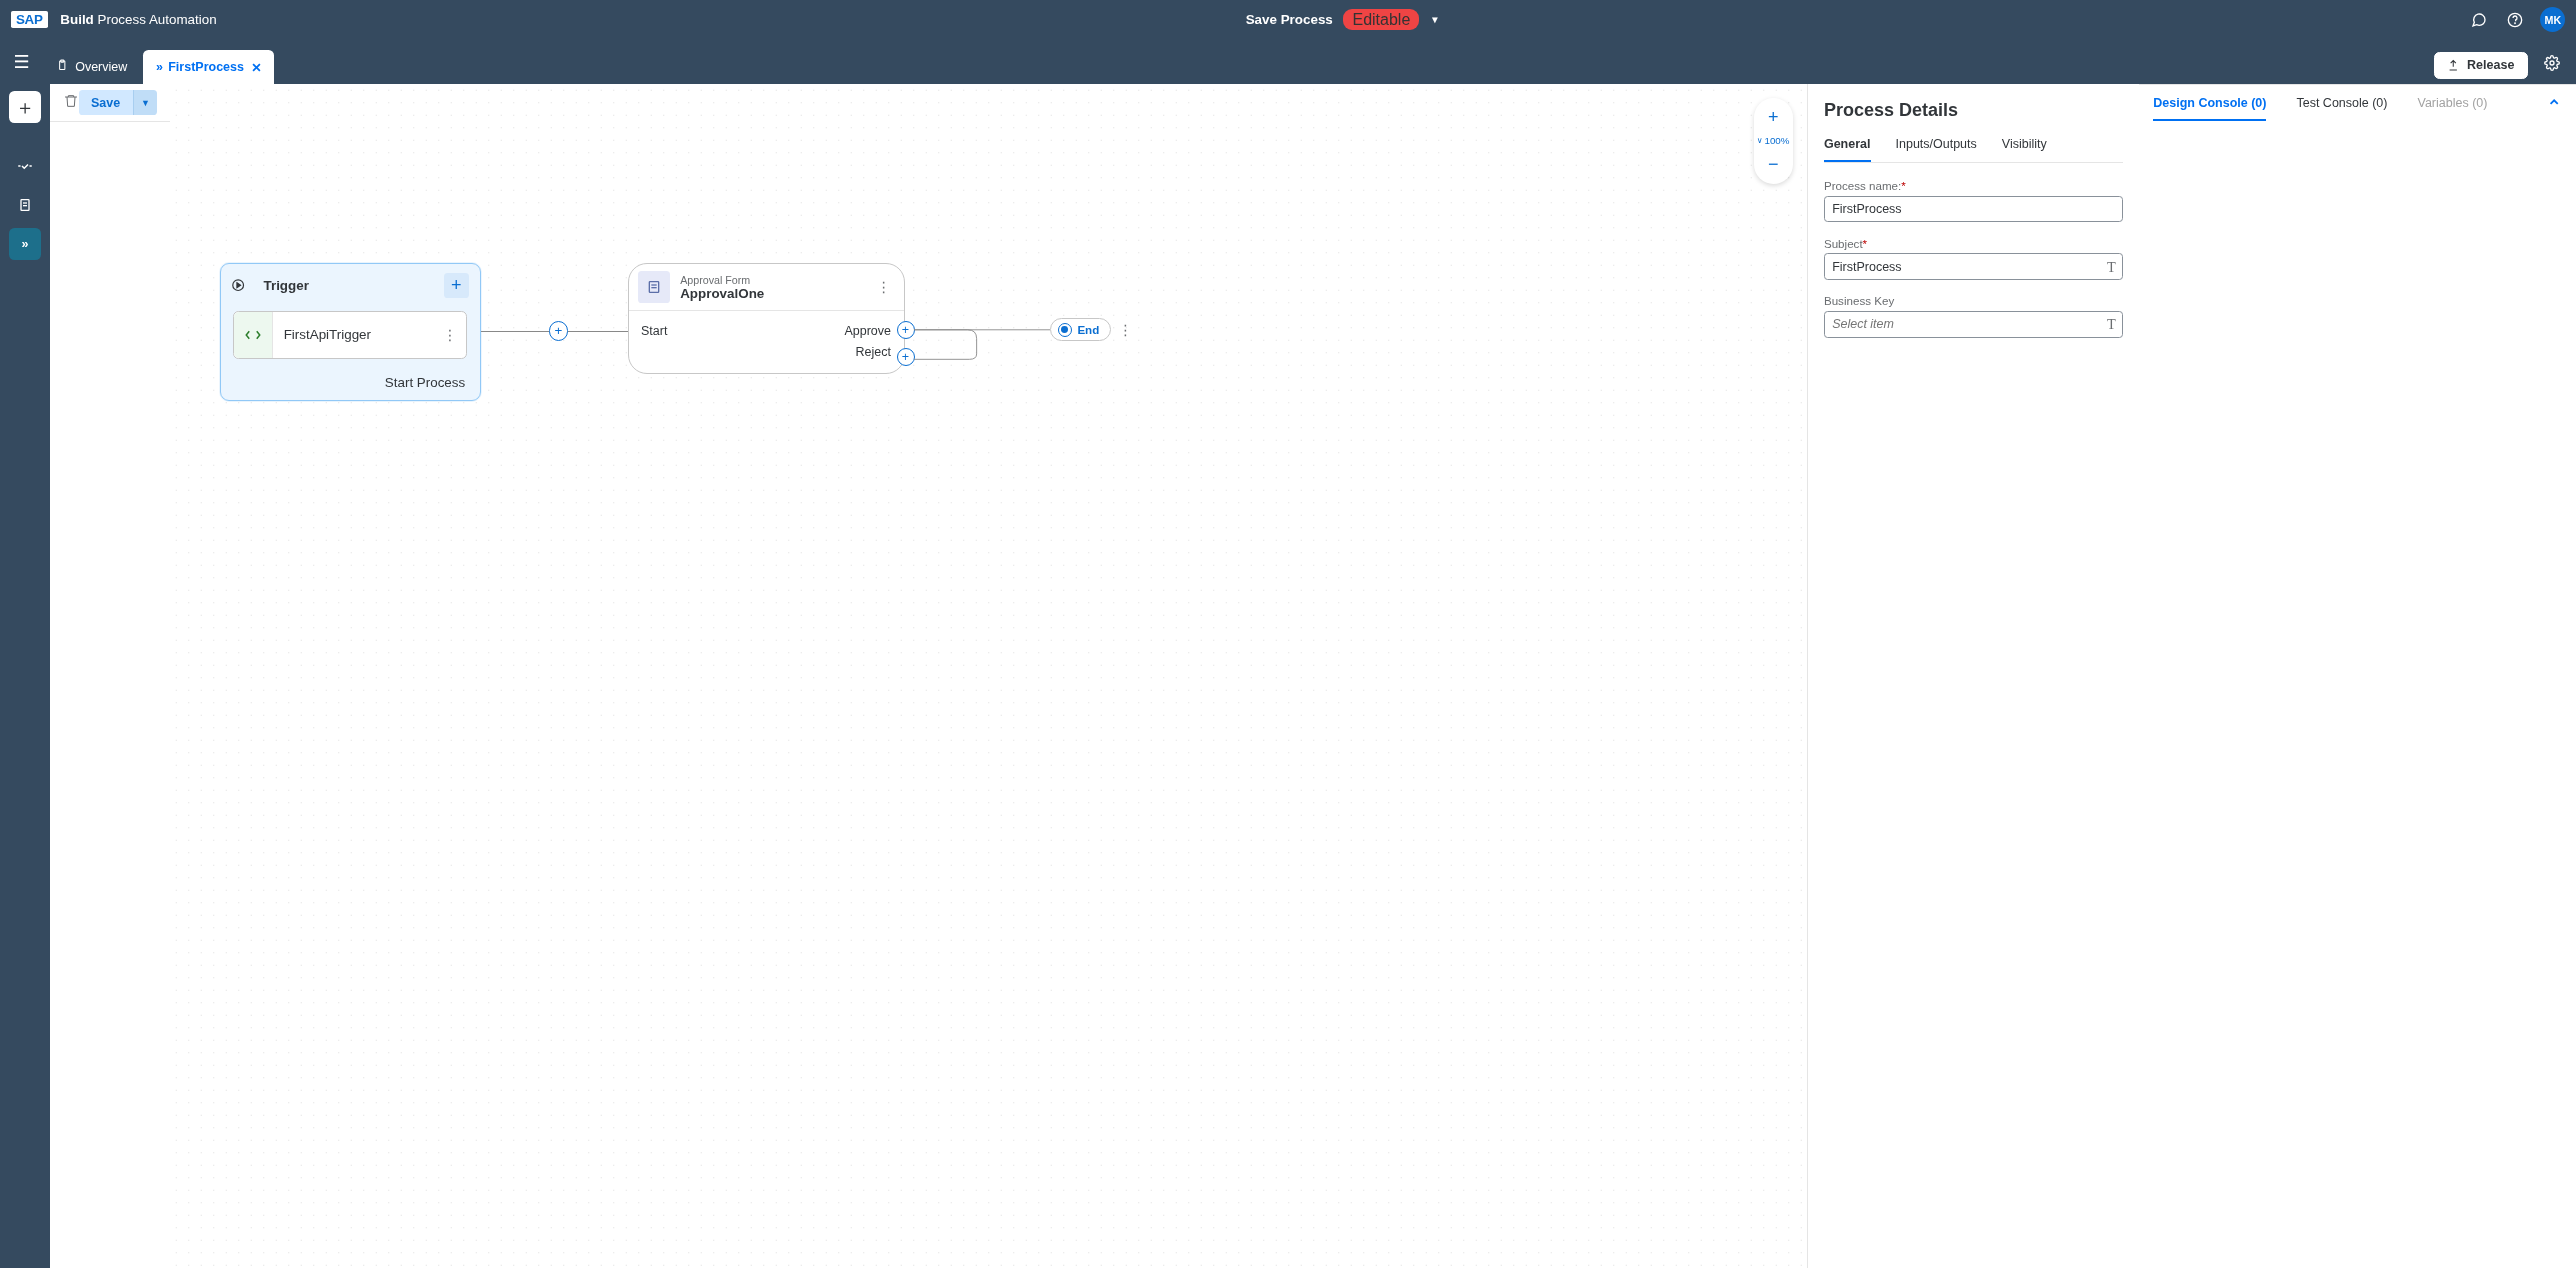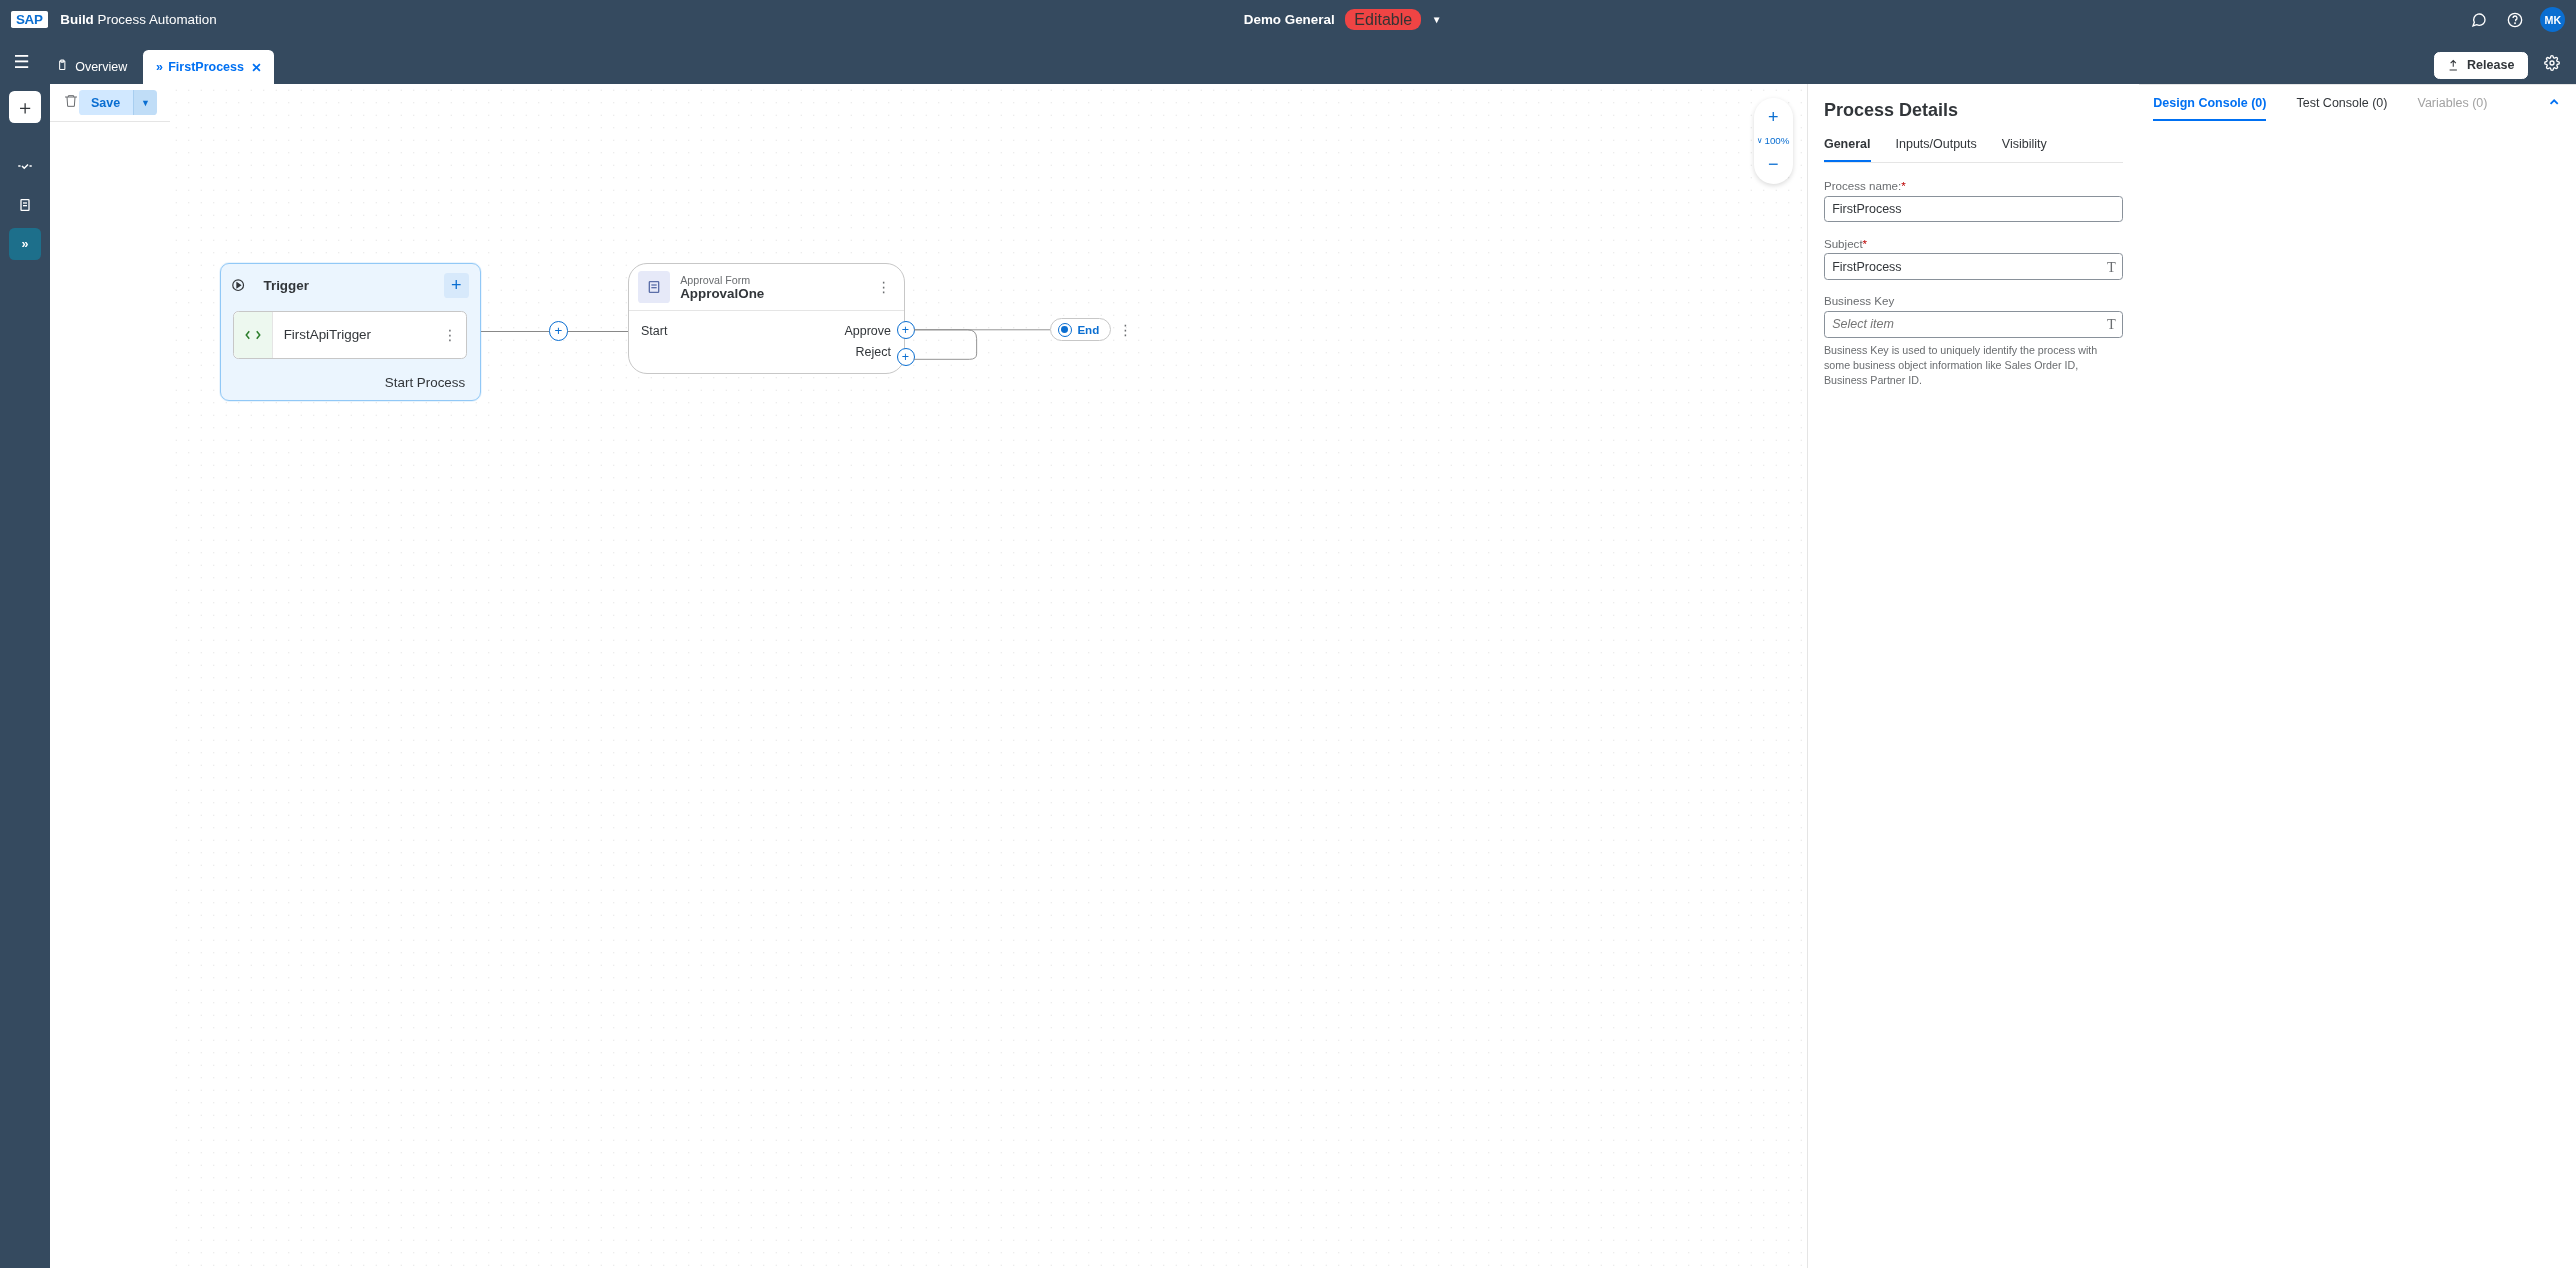--- a/index.html
+++ b/index.html
@@ -141,21 +141,21 @@
 svg.wire { position:absolute; pointer-events:none; }
 </style>
 </head>
 <body>
 
 <div class="shellbar">
   <span class="logo">SAP</span>
   <span class="app-name"><b>Build</b> <span>Process Automation</span></span>
   <span class="spacer"></span>
   <div class="center">
-    <span class="proc-title">Demo General</span>
+    <span class="proc-title">Save Process</span>
     <span class="pill">Editable</span>
     <span class="chev">▼</span>
   </div>
   <span class="spacer"></span>
   <div class="right">
     <span class="icon-btn">
       <svg width="16" height="16" viewBox="0 0 24 24" fill="none" stroke="currentColor" stroke-width="2">
           <path d="M21 11.5a8.38 8.38 0 0 1-8.5 8.5 8.5 8.5 0 0 1-4-1L3 21l2-5.5a8.5 8.5 0 1 1 16-4z"></path>
         </svg>
     </span>
@@ -341,21 +341,20 @@
             <span class="input-suffix">T</span>
           </div>
         </div>
 
         <div class="form-group">
           <label class="form-label">Business Key</label>
           <div class="input-wrap">
             <input class="form-input placeholder-input" type="text" placeholder="Select item" style="">
             <span class="input-suffix">T</span>
           </div>
-          <p class="help-text">Business Key is used to uniquely identify the process with some business object information like Sales Order ID, Business Partner ID.</p>
         </div>
       </div>
     </div>
 
     <div class="bottom-tabs">
       <div class="bottom-tab active">Design Console (0)</div>
       <div class="bottom-tab">Test Console (0)</div>
       <div class="bottom-tab disabled">Variables (0)</div>
       <span class="spacer"></span>
       <span class="bottom-collapse">

